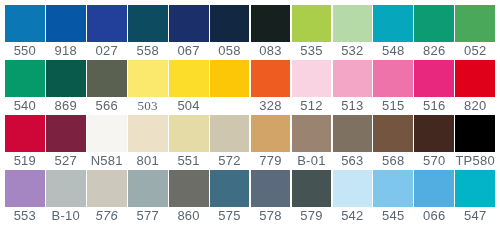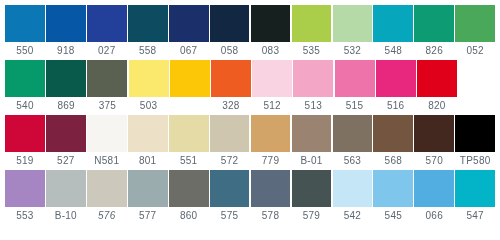--- a/index.html
+++ b/index.html
@@ -41,21 +41,21 @@
   }
   .swatch-chip {
     height: 37px;
     width: 100%;
     display: block;
   }
   .swatch-label {
     height: 18px;
     line-height: 18px;
     text-align: center;
-    font-size: 10px;
+    font-size: 13px;
     letter-spacing: 0.25px;
     color: #5b6670;
     font-family: "Liberation Sans", sans-serif;
     white-space: nowrap;
     overflow: hidden;
   }
 </style>
 </head>
 <body>
 
@@ -114,25 +114,29 @@
       <div class="swatch-cell">
         <div class="swatch-chip" title="540" style="background: rgb(6, 153, 106);"></div>
         <div class="swatch-label" style="color: rgb(91, 102, 112);">540</div>
       </div>
       <div class="swatch-cell">
         <div class="swatch-chip" title="869" style="background: rgb(10, 90, 76);"></div>
         <div class="swatch-label" style="color: rgb(91, 102, 112);">869</div>
       </div>
       <div class="swatch-cell">
         <div class="swatch-chip" title="566" style="background: rgb(91, 97, 80);"></div>
-        <div class="swatch-label" style="color: rgb(91, 102, 112);">375</div>
+        <div class="swatch-label" style="color: rgb(91, 102, 112);">566</div>
       </div>
       <div class="swatch-cell">
         <div class="swatch-chip" title="503" style="background: rgb(251, 233, 109);"></div>
-        <div class="swatch-label" style="color: rgb(91, 102, 112);">503</div>
+        <div class="swatch-label" style="color: rgb(91, 102, 112); font-family: Liberation Serif, serif;">503</div>
+      </div>
+      <div class="swatch-cell">
+        <div class="swatch-chip" title="504" style="background: rgb(252, 221, 42);"></div>
+        <div class="swatch-label" style="color: rgb(91, 102, 112);">504</div>
       </div>
       <div class="swatch-cell">
         <div class="swatch-chip" title="506" style="background: rgb(251, 199, 7);"></div>
       </div>
       <div class="swatch-cell">
         <div class="swatch-chip" title="523" style="background: rgb(239, 92, 33);"></div>
         <div class="swatch-label" style="color: rgb(91, 102, 112);">328</div>
       </div>
       <div class="swatch-cell">
         <div class="swatch-chip" title="512" style="background: rgb(249, 211, 226);"></div>

